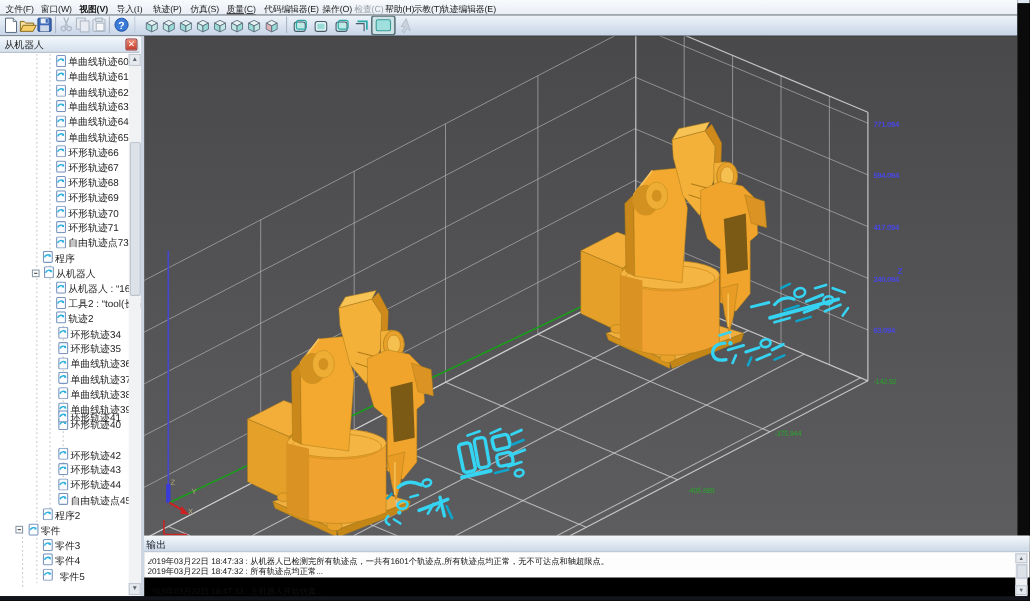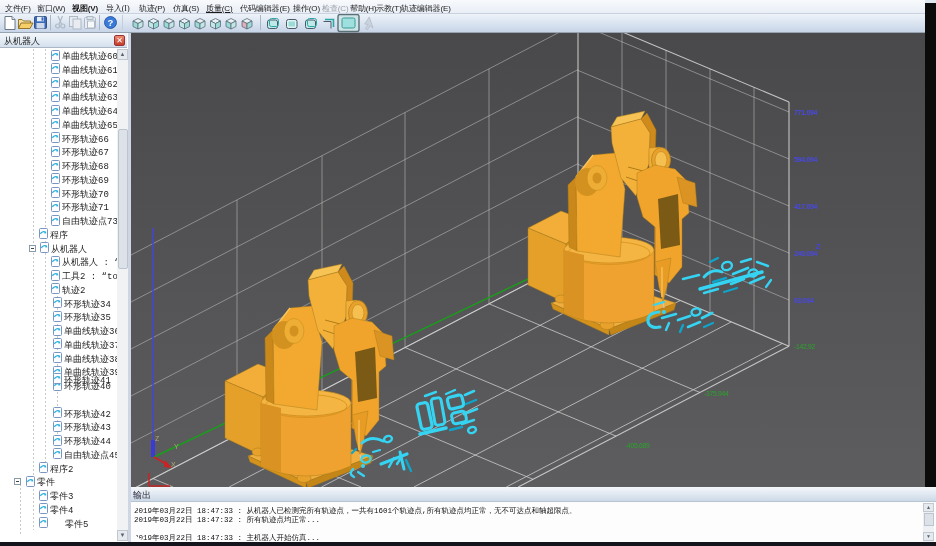--- a/index.html
+++ b/index.html
@@ -13,36 +13,36 @@
 #topstrip { position:absolute; left:925px; top:0; width:11px; height:3px; background:#dfe7f0; }
 #blackR { position:absolute; left:925px; top:3px; width:11px; height:484px; background:#0b0b0b; }
 #panel { position:absolute; left:0; top:33px; width:131px; height:509px; background:#fff;
   border-right:3px solid #cdd6e2; }
 #phead { position:absolute; left:0; top:0; width:127px; height:15px;
   background:linear-gradient(#f3f7fb,#d5e1ee); border-bottom:1px solid #aab6c4; }
 #phead b { position:absolute; left:4px; top:2px; font-size:9px; font-weight:normal; color:#222; }
 #pclose { position:absolute; left:114px; top:2px; width:11px; height:11px; border-radius:2px;
   background:linear-gradient(#ef8a72,#c43b28); border:1px solid #933; color:#fff;
   font-size:8px; line-height:9px; text-align:center; }
-#tree { position:absolute; left:0; top:16px; width:128px; height:492px; overflow:hidden;font-family:Liberation Mono, monospace; }
+#tree { position:absolute; left:0; top:16px; width:128px; height:492px; overflow:hidden; }
 .tr { position:absolute; left:0; width:116px; height:12px; }
 .tr span { position:absolute; top:0.5px; font-size:9px; color:#1d1d1d; white-space:nowrap; }
 .tr svg { position:absolute; top:0; }
 .eb { position:absolute; width:7px; height:7px; border:1px solid #8b9aa8; background:#fff; }
 .eb::after { content:""; position:absolute; left:1px; top:2px; width:3px; height:1px; background:#444; }
 .gv { position:absolute; width:1px; background-image:linear-gradient(#c9c9c9 50%, transparent 50%);
   background-size:1px 4px; }
 #pscroll { position:absolute; left:117px; top:16px; width:11px; height:492px; background:#f1f2f4; }
 #pscroll .ar { position:absolute; left:0; width:11px; height:11px; background:#e6e9ee;
   border:1px solid #c2c8d2; color:#5a6470; font-size:6px; line-height:9px; text-align:center; }
 #pscroll .th { position:absolute; left:0.5px; top:80px; width:10px; height:140px;
   background:#dde2e9; border:1px solid #bcc4cf; border-radius:2px; }
 #viewport { position:absolute; left:131px; top:33px; width:794px; height:454px;
   background:linear-gradient(#49494b,#515153 40%,#5d5d60); }
-#outpanel { position:absolute; left:131px; top:487px; width:805px; height:55px; background:#fdfdfd;font-family:Liberation Mono, monospace; }
+#outpanel { position:absolute; left:131px; top:487px; width:805px; height:38px; background:#fdfdfd; }
 #ohead { position:absolute; left:0; top:0; width:805px; height:15px;
   background:linear-gradient(#f5f8fb,#ccd9e8); border-bottom:1px solid #b9c4d2; }
 #ohead b { position:absolute; left:2px; top:2px; font-weight:normal; font-size:9px; color:#223; }
 .ll { position:absolute; left:3px; font-size:7.5px; color:#111; white-space:nowrap; }
 #oscroll { position:absolute; left:792px; top:16px; width:11px; height:39px; background:#eef0f3; }
 #bottom { position:absolute; left:0; top:542px; width:936px; height:4px; background:#13141c; }
 </style></head>
 <body>
 <div id="app">
   <div id="menubar">
@@ -525,21 +525,21 @@
 <div class="tr" style="top:454.2px">
           <svg class="ic" style="left:38px" width="11" height="11" viewBox="0 0 11 11">
             <use href="#ticn"></use>
           </svg>
           <span style="left:50px">零件4</span>
         </div>
 <div class="tr" style="top:468.0px">
           <svg class="ic" style="left:38px" width="11" height="11" viewBox="0 0 11 11">
             <use href="#ticn"></use>
           </svg>
-          <span style="left:65px">零件5</span>
+          <span style="left:54px">零件5</span>
         </div>
 <div class="tr" style="top:493px">
           <svg class="ic" style="left:38px" width="11" height="11" viewBox="0 0 11 11">
             <use href="#ticn"></use>
           </svg>
           <span style="left:50px">零件6</span>
         </div>
     </div>
     <div id="pscroll">
       <div class="ar" style="top:0">▲</div>

